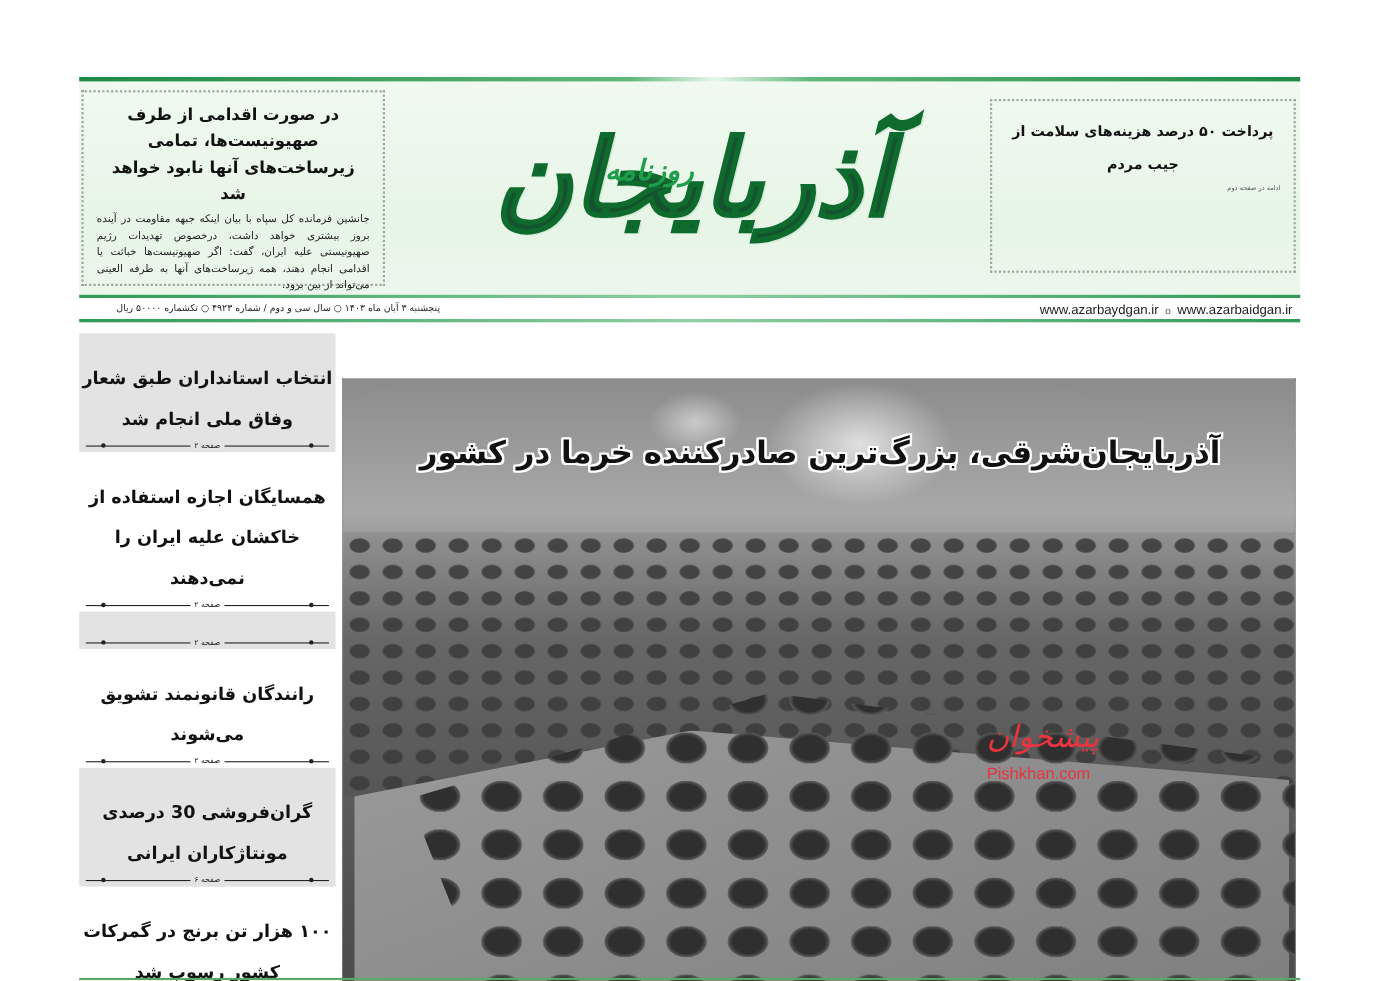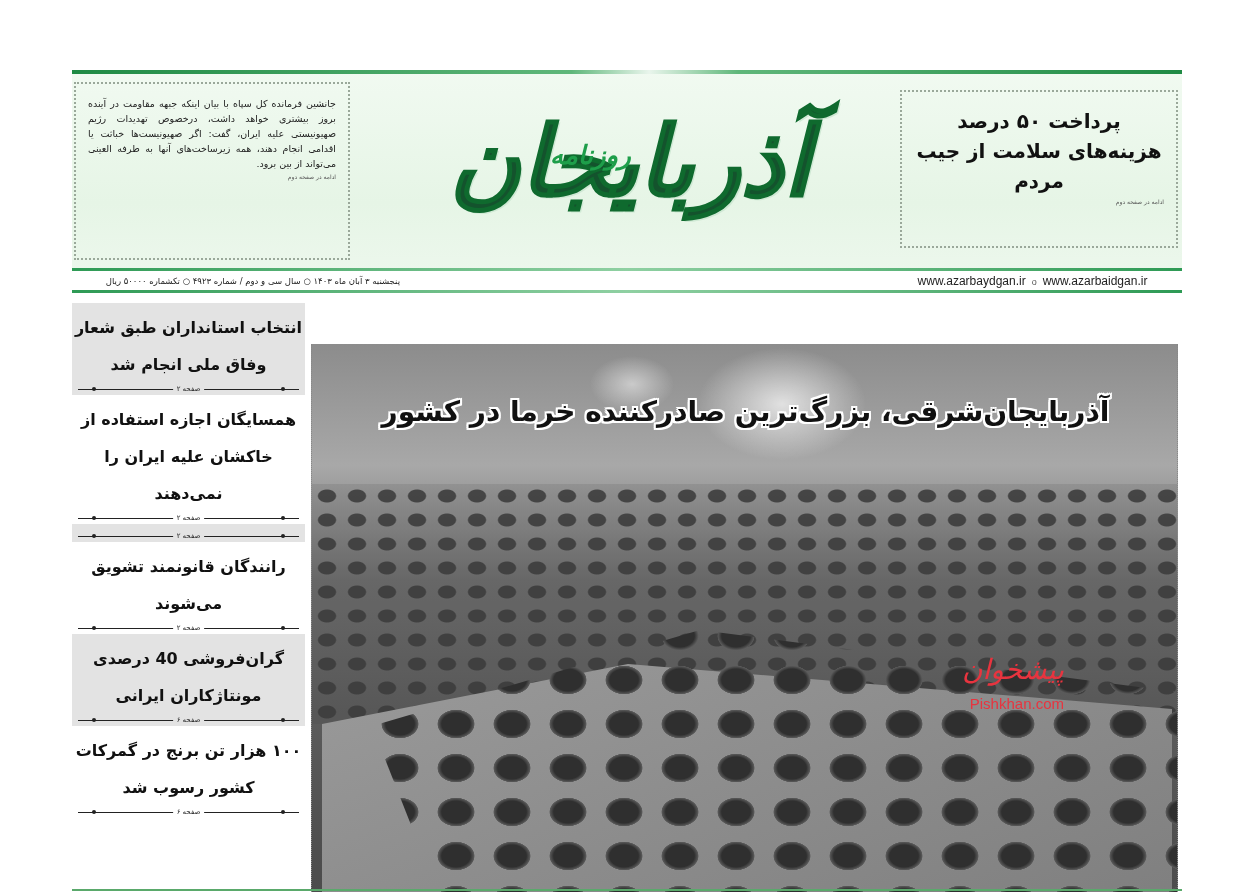--- a/index.html
+++ b/index.html
@@ -20,45 +20,45 @@
   .strip { position: absolute; left: 72px; top: 271px; width: 1110px; height: 19px; background: #ffffff; }
 
   .teaser {
     position: absolute; top: 82px; height: 178px;
     border: 2px dotted #9aa89a; padding: 8px 12px 4px 12px;
     direction: rtl; text-align: center;
   }
   .teaser.left { left: 74px; width: 276px; }
   .teaser.right { left: 900px; width: 278px; top: 90px; height: 158px; }
   .teaser h2 { font-family: "DejaVu Sans", sans-serif; font-weight: bold; font-size: 15px; line-height: 24px; color: #111; }
-  .teaser.right h2 { font-size: 20px; line-height: 30px; margin-top: 6px; }
+  .teaser.right h2 { font-size: 13px; line-height: 30px; margin-top: 6px; }
   .teaser p { font-size: 9.5px; line-height: 15px; color: #222; text-align: justify; margin-top: 4px; }
   .teaser .more { font-size: 6px; color: #555; text-align: right; margin-top: 2px; }
 
   .logo { position: absolute; left: 410px; top: 70px; width: 440px; height: 220px; direction: rtl; }
   .logo-main {
     position: absolute; left: 0; top: 40px; width: 440px; text-align: center;
     font-family: Liberation Mono, monospace; font-style: italic; font-weight: bold;
     font-size: 96px; line-height: 120px; color: #14532d;
     -webkit-text-stroke: 2px #0f6a2e; text-shadow: 0 0 0 #fff, 2px 2px 0 #cfe9d4;
   }
   .logo-sub {
     position: absolute; left: 140px; top: 70px; font-family: "DejaVu Serif", serif; font-style: italic;
     font-size: 26px; color: #1e9e4a; font-weight: bold;
   }
 
   .dateline { position: absolute; left: 80px; top: 273px; width: 320px; height: 16px;
     direction: rtl; text-align: right; font-size: 8.5px; line-height: 16px; color: #222; }
   .urls { position: absolute; left: 890px; top: 273px; width: 285px; height: 16px;
-    font-family: "Liberation Sans", sans-serif; font-size: 12px; line-height: 16px; color: #222; text-align: center; }
+    font-family: "Liberation Sans", sans-serif; font-size: 12px; line-height: 16px; color: #222; text-align: right; }
   .urls .sep { font-size: 9px; margin: 0 6px; color: #555; }
 
   
   .sidebar { position: absolute; left: 72px; top: 303px; width: 233px; direction: rtl; }
-  .story { position: relative; text-align: center; padding-top: 6px; }
+  .story { position: relative; text-align: center; padding-top: 22px; }
   .story.shaded { background: #e3e3e3; }
   .story h3 { font-family: "DejaVu Sans", sans-serif; font-weight: bold; font-size: 16px; line-height: 37px; color: #111; }
   .pageref { position: relative; height: 12px; margin: 0 6px; }
   .pageref .line { position: absolute; left: 0; right: 0; top: 6px; height: 1px; background: #222; }
   .pageref .dot-l, .pageref .dot-r { position: absolute; top: 4px; width: 4px; height: 4px; border-radius: 50%; background: #222; }
   .pageref .dot-l { left: 14px; } .pageref .dot-r { right: 14px; }
   .pageref .label { position: absolute; left: 50%; top: 0; transform: translateX(-50%); background: inherit;
     font-size: 7px; line-height: 12px; padding: 0 4px; color: #222; white-space: nowrap; }
   .story.shaded .pageref .label { background: #e3e3e3; }
   .story:not(.shaded) .pageref .label { background: #fff; }
@@ -93,33 +93,34 @@
     position: absolute; left: 60px; top: 270px; width: 820px; height: 320px;
     background-image: radial-gradient(ellipse 26px 20px, #2f2f2f 55%, #5a5a5a 70%, rgba(0,0,0,0) 72%);
     background-size: 56px 44px;
     clip-path: polygon(0 35%, 40% 5%, 100% 25%, 100% 100%, 10% 100%);
   }
   .headline {
     position: absolute; left: 0; top: 48px; width: 867px; direction: rtl; text-align: center;
     font-family: "DejaVu Sans", sans-serif; font-weight: bold; font-size: 28px; line-height: 40px;
     color: #111; text-shadow: -2px -2px 0 #fff, 2px -2px 0 #fff, -2px 2px 0 #fff, 2px 2px 0 #fff, 0 2px 0 #fff, 0 -2px 0 #fff, 2px 0 0 #fff, -2px 0 0 #fff;
   }
-  .watermark { position: absolute; left: 602px; top: 300px; width: 150px; text-align: right; color: #e8343f; }
+  .watermark { position: absolute; left: 585px; top: 300px; width: 150px; text-align: left; color: #e8343f; }
   .watermark .fa { font-family: "DejaVu Serif", serif; font-style: italic; font-size: 28px; direction: rtl; line-height: 52px; }
   .watermark .en { font-family: "Liberation Sans", sans-serif; font-size: 15px; line-height: 16px; }
 
   .rule-bottom { position: absolute; left: 72px; top: 889px; width: 1110px; height: 2px; background: #5aa96b; }
 </style>
 </head>
 <body>
 
 <div class="masthead"></div>
 <div class="rule-top"></div>
 
 <div class="teaser left">
+  <h2>در صورت اقدامی از طرف صهیونیست‌ها، تمامی زیرساخت‌های آنها نابود خواهد شد</h2>
   <p>جانشین فرمانده کل سپاه با بیان اینکه جبهه مقاومت در آینده بروز بیشتری خواهد داشت، درخصوص تهدیدات رژیم صهیونیستی علیه ایران، گفت: اگر صهیونیست‌ها خباثت یا اقدامی انجام دهند، همه زیرساخت‌های آنها به طرفه العینی می‌تواند از بین برود.</p>
   <div class="more">ادامه در صفحه دوم</div>
 </div>
 
 <div class="logo">
   <div class="logo-main">آذربایجان</div>
   <div class="logo-sub">روزنامه</div>
 </div>
 
 <div class="teaser right">
@@ -166,21 +167,21 @@
   <div class="story">
     <h3>رانندگان قانونمند تشویق می‌شوند</h3>
     <div class="pageref">
         <div class="line"></div>
         <div class="dot-l"></div>
         <div class="dot-r"></div>
         <span class="label">صفحه ۲</span>
       </div>
   </div>
   <div class="story shaded">
-    <h3>گران‌فروشی 40 درصدی مونتاژکاران ایرانی</h3>
+    <h3>گران‌فروشی 30 درصدی مونتاژکاران ایرانی</h3>
     <div class="pageref">
         <div class="line"></div>
         <div class="dot-l"></div>
         <div class="dot-r"></div>
         <span class="label">صفحه ۶</span>
       </div>
   </div>
   <div class="story">
     <h3>۱۰۰ هزار تن برنج در گمرکات کشور رسوب شد</h3>
     <div class="pageref">

